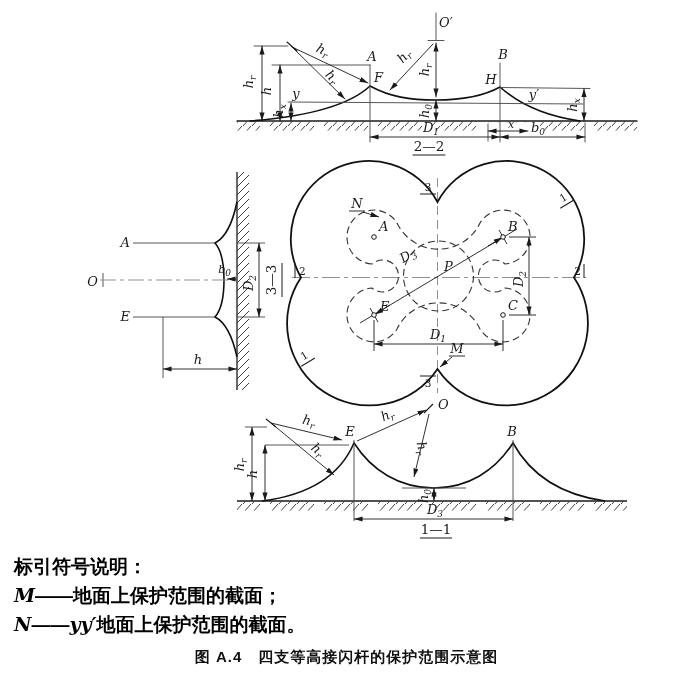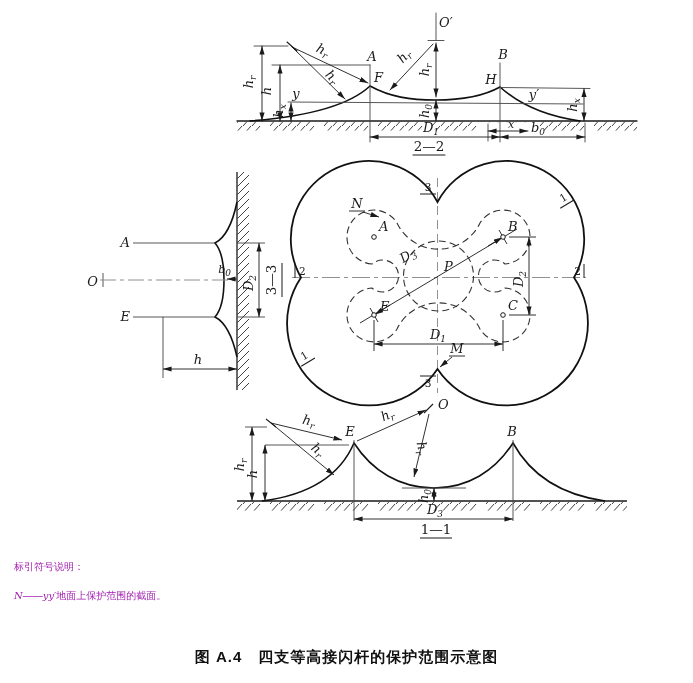--- a/index.html
+++ b/index.html
@@ -4,21 +4,21 @@
 <style>
   html,body{margin:0;padding:0;background:#fff;}
   #page{position:relative;width:693px;height:683px;background:#fff;overflow:hidden;
         font-family:"Liberation Sans",sans-serif;color:#1a1a1a;}
   svg{position:absolute;left:0;top:0;}
   svg text{font-family:"DejaVu Serif",serif;font-style:italic;font-size:13px;fill:#1a1a1a;}
   svg text.sec{font-style:normal;font-size:13.5px;}
   svg text.mk{font-style:normal;font-size:10.5px;}
   svg text.sm{font-size:11px;}
   tspan.sb{font-size:9px;}
-  .legend{position:absolute;left:14px;top:552px;font-size:10px;line-height:29px;color:#a21caf;}
+  .legend{position:absolute;left:14px;top:552px;font-size:19px;line-height:29px;color:#000000;font-weight:bold;}
   .legend .mi{font-family:"DejaVu Serif",serif;font-style:italic;}
   .caption{position:absolute;left:0;top:648px;width:693px;text-align:center;
            font-size:15px;font-weight:bold;color:#111;letter-spacing:1px;}
 </style>
 </head>
 <body>
 
 <div id="page">
 <svg width="693" height="548" viewBox="0 0 693 548">
   <defs>
@@ -214,17 +214,20 @@
     <text transform="translate(428,496) rotate(-90)" text-anchor="middle"><tspan>h</tspan><tspan class="sb" dy="3">0</tspan></text>
     <text x="435" y="514" text-anchor="middle"><tspan>D</tspan><tspan class="sb" dy="3">3</tspan></text>
     <text class="sec" x="436" y="534" text-anchor="middle">1—1</text>
     <line x1="420" y1="538" x2="452" y2="538" stroke="#1a1a1a" stroke-width="1"></line>
   </g>
 </svg>
 
   <div class="legend">
     <div>标引符号说明：</div>
     <div>
+      <span class="mi">M</span><span>——</span><span>地面上保护范围的截面；</span>
+    </div>
+    <div>
       <span class="mi">N</span><span>——</span><span class="mi">yy′</span><span>地面上保护范围的截面。</span>
     </div>
   </div>
   <div class="caption">图 A.4　四支等高接闪杆的保护范围示意图</div>
 </div>
 
 </body></html>

